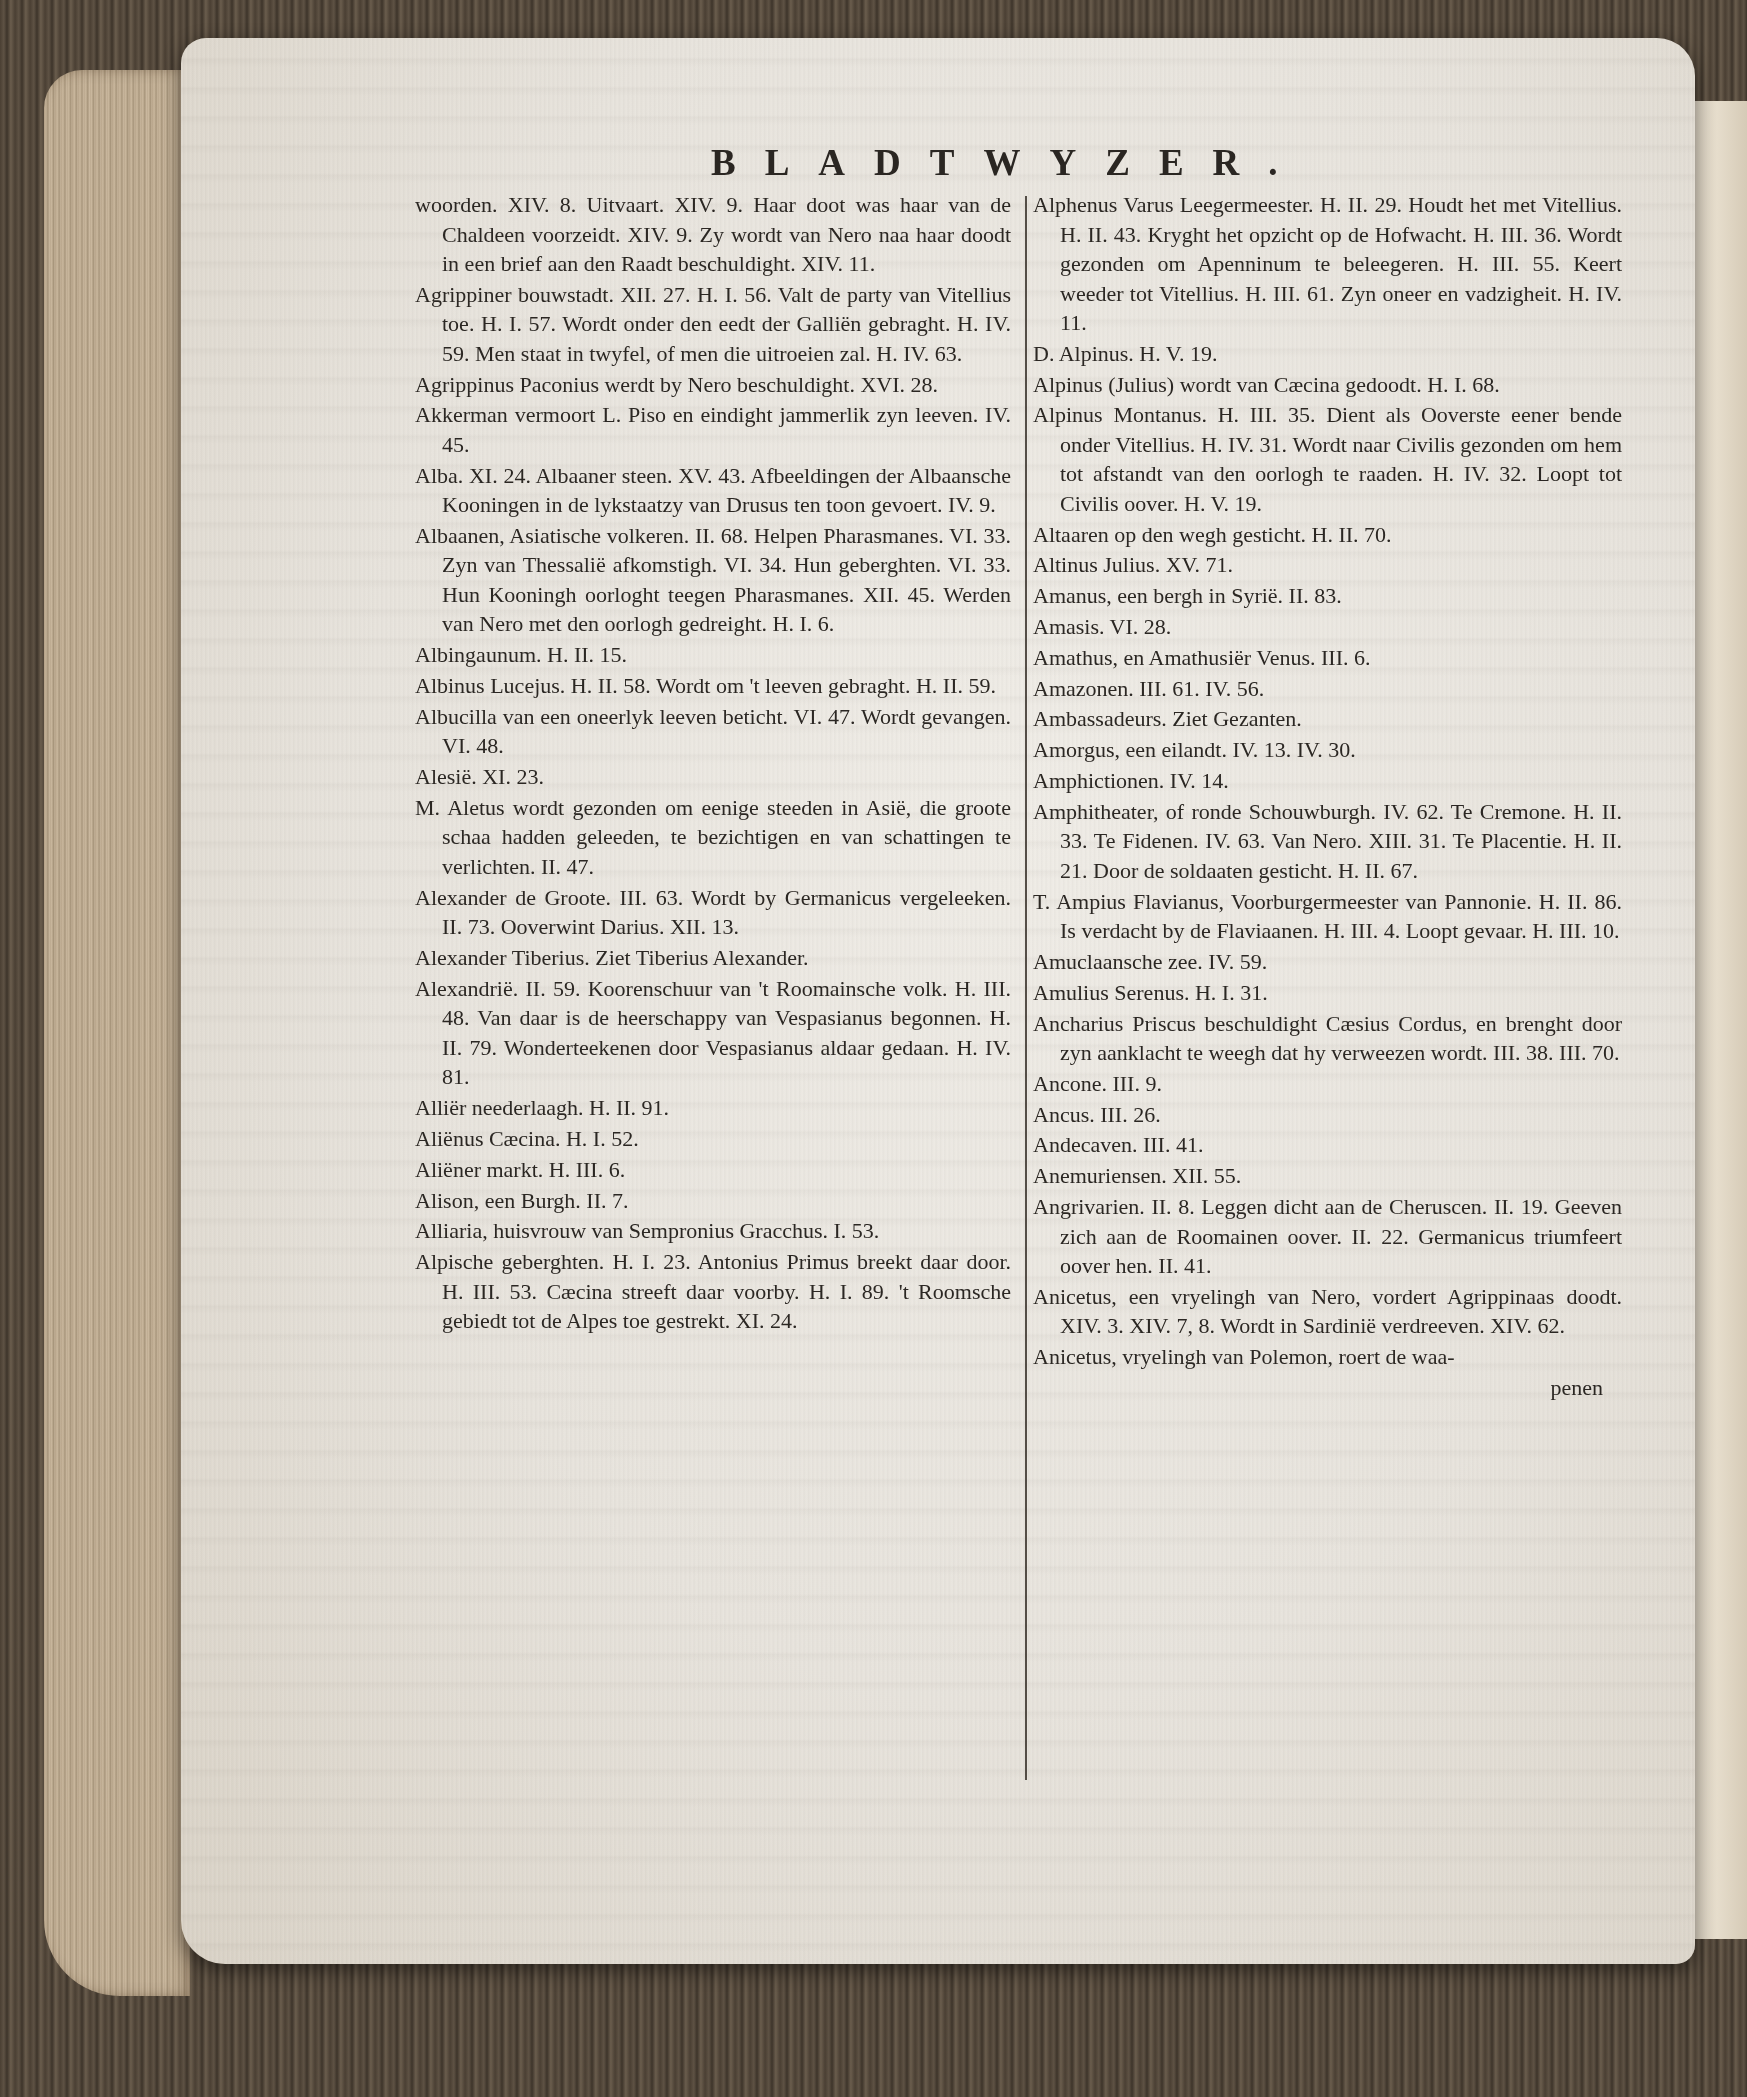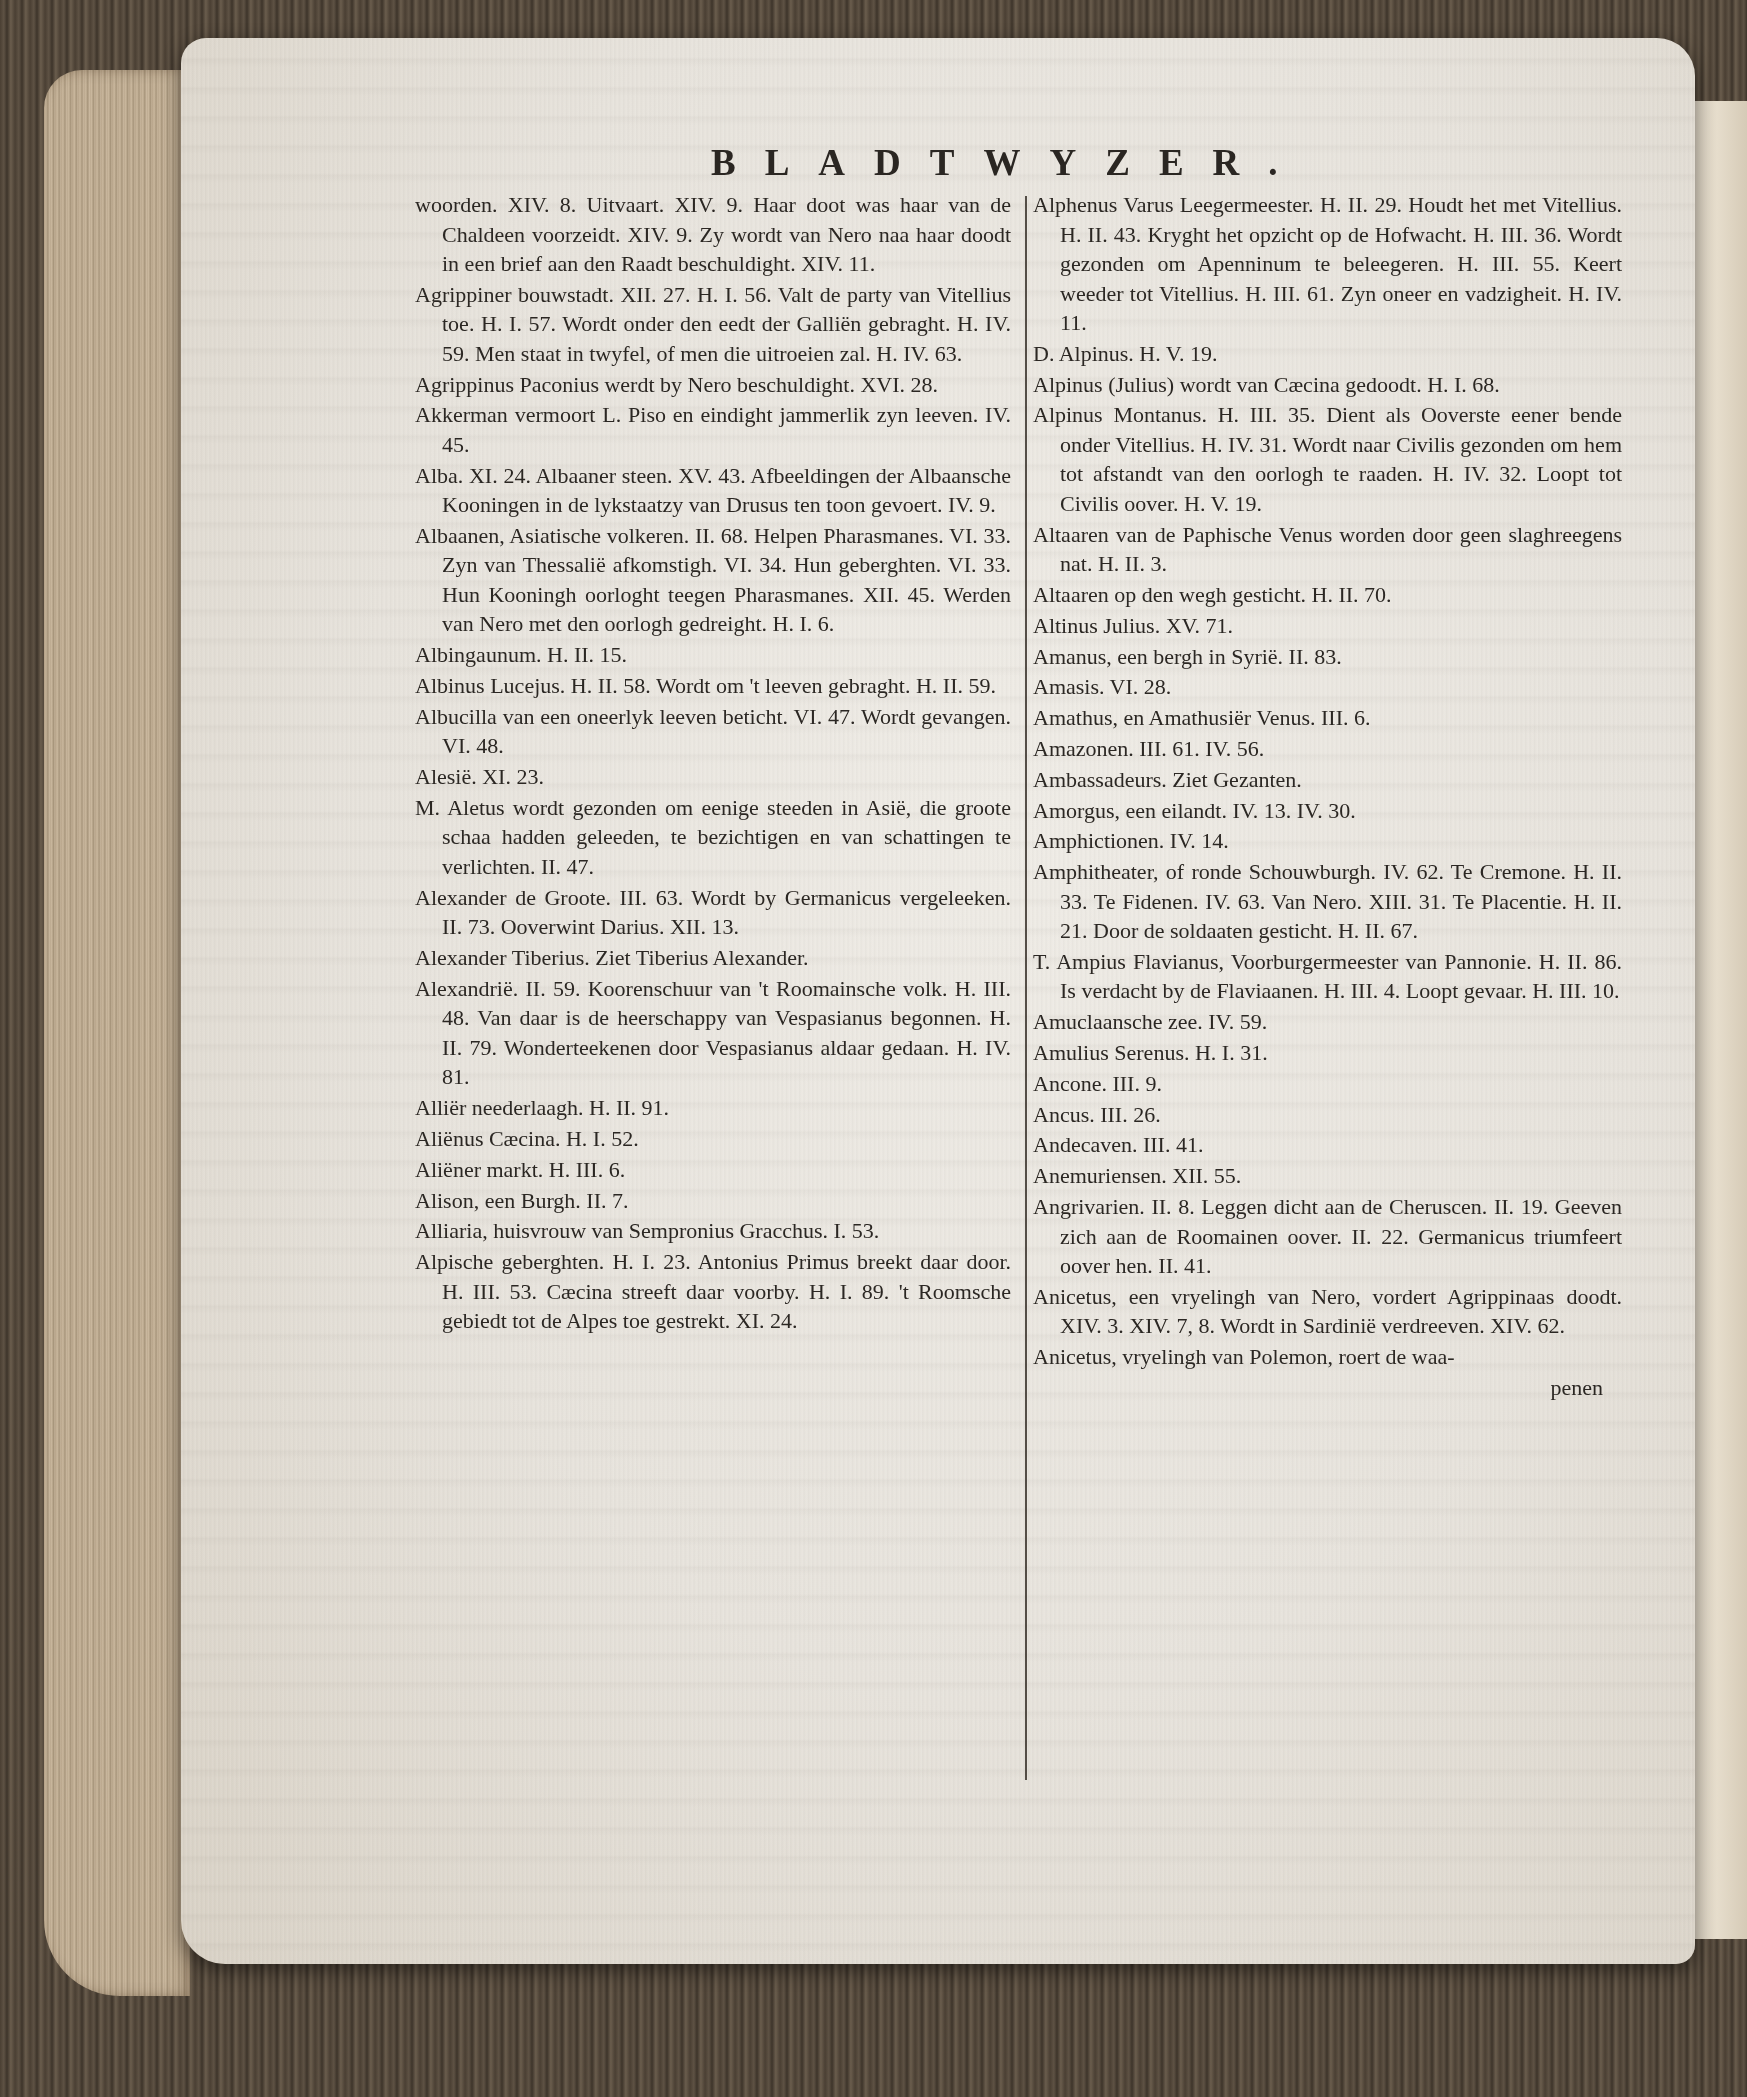--- a/index.html
+++ b/index.html
@@ -91,34 +91,34 @@
   <p class="entry">Alison, een Burgh. II. 7.</p>
   <p class="entry">Alliaria, huisvrouw van Sempronius Gracchus. I. 53.</p>
   <p class="entry">Alpische geberghten. H. I. 23. Antonius Primus breekt daar door. H. III. 53. Cæcina streeft daar voorby. H. I. 89. 't Roomsche gebiedt tot de Alpes toe gestrekt. XI. 24.</p>
 </div>
 
 <div class="column col-right">
   <p class="entry">Alphenus Varus Leegermeester. H. II. 29. Houdt het met Vitellius. H. II. 43. Kryght het opzicht op de Hofwacht. H. III. 36. Wordt gezonden om Apenninum te beleegeren. H. III. 55. Keert weeder tot Vitellius. H. III. 61. Zyn oneer en vadzigheit. H. IV. 11.</p>
   <p class="entry">D. Alpinus. H. V. 19.</p>
   <p class="entry">Alpinus (Julius) wordt van Cæcina gedoodt. H. I. 68.</p>
   <p class="entry">Alpinus Montanus. H. III. 35. Dient als Ooverste eener bende onder Vitellius. H. IV. 31. Wordt naar Civilis gezonden om hem tot afstandt van den oorlogh te raaden. H. IV. 32. Loopt tot Civilis oover. H. V. 19.</p>
-  <p class="entry">Altaaren van de Paphische Venus worden door geen slaghreegens nat. H. II. 3.</p>
   <p class="entry">Altaaren op den wegh gesticht. H. II. 70.</p>
   <p class="entry">Altinus Julius. XV. 71.</p>
   <p class="entry">Amanus, een bergh in Syrië. II. 83.</p>
   <p class="entry">Amasis. VI. 28.</p>
   <p class="entry">Amathus, en Amathusiër Venus. III. 6.</p>
   <p class="entry">Amazonen. III. 61. IV. 56.</p>
   <p class="entry">Ambassadeurs. Ziet Gezanten.</p>
   <p class="entry">Amorgus, een eilandt. IV. 13. IV. 30.</p>
   <p class="entry">Amphictionen. IV. 14.</p>
   <p class="entry">Amphitheater, of ronde Schouwburgh. IV. 62. Te Cremone. H. II. 33. Te Fidenen. IV. 63. Van Nero. XIII. 31. Te Placentie. H. II. 21. Door de soldaaten gesticht. H. II. 67.</p>
   <p class="entry">T. Ampius Flavianus, Voorburgermeester van Pannonie. H. II. 86. Is verdacht by de Flaviaanen. H. III. 4. Loopt gevaar. H. III. 10.</p>
   <p class="entry">Amuclaansche zee. IV. 59.</p>
   <p class="entry">Amulius Serenus. H. I. 31.</p>
+  <p class="entry">Ancharius Priscus beschuldight Cæsius Cordus, en brenght door zyn aanklacht te weegh dat hy verweezen wordt. III. 38. III. 70.</p>
   <p class="entry">Ancone. III. 9.</p>
   <p class="entry">Ancus. III. 26.</p>
   <p class="entry">Andecaven. III. 41.</p>
   <p class="entry">Anemuriensen. XII. 55.</p>
   <p class="entry">Angrivarien. II. 8. Leggen dicht aan de Cheruscen. II. 19. Geeven zich aan de Roomainen oover. II. 22. Germanicus triumfeert oover hen. II. 41.</p>
   <p class="entry">Anicetus, een vryelingh van Nero, vordert Agrippinaas doodt. XIV. 3. XIV. 7, 8. Wordt in Sardinië verdreeven. XIV. 62.</p>
   <p class="entry">Anicetus, vryelingh van Polemon, roert de waa-</p>
   <p class="catchword">penen</p>
 </div>
 

